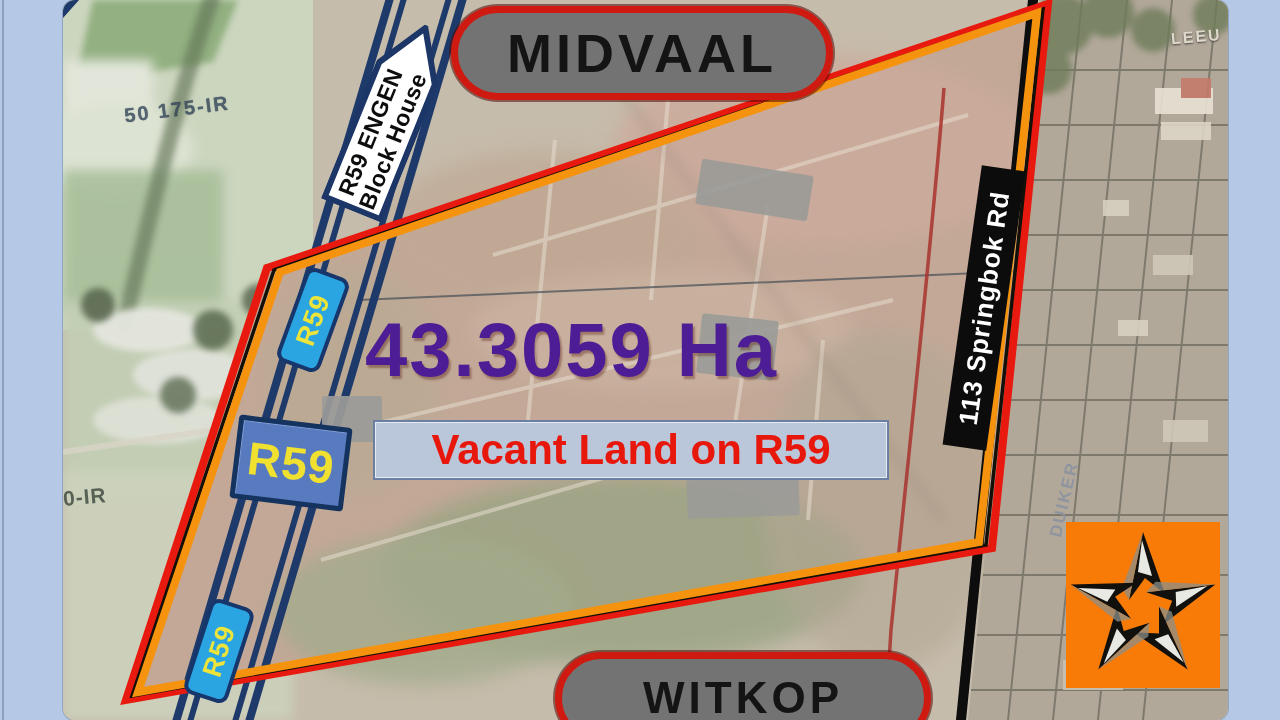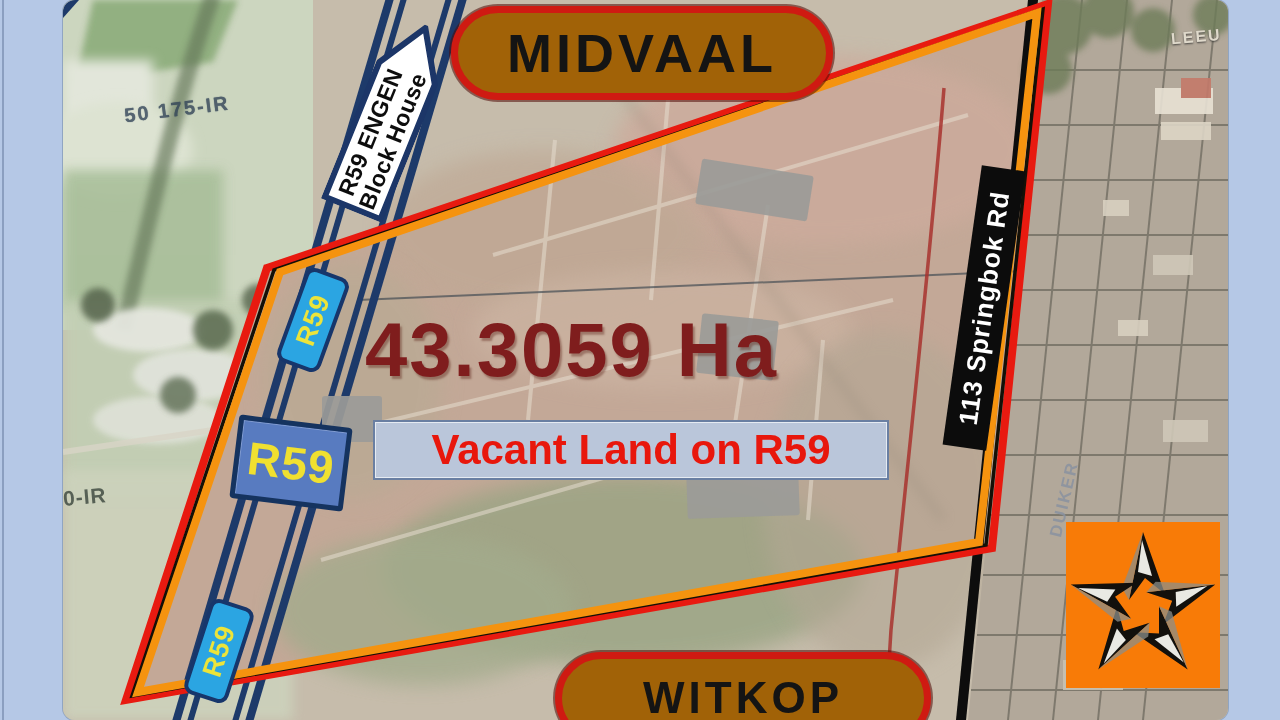--- a/index.html
+++ b/index.html
@@ -11,30 +11,30 @@
   body::after{content:'';position:absolute;left:2px;top:0;width:2px;height:100%;background:rgba(104,126,160,.55);}
   .map-canvas{
     position:absolute;left:63px;top:0;width:1165px;height:720px;
     background:#c6bcab;border-radius:12px;overflow:hidden;
     box-shadow:0 0 0 1px #90a5c2;
   }
   .bg{position:absolute;left:0;top:0;width:100%;height:100%;}
   
   .pill{
     position:absolute;display:flex;align-items:center;justify-content:center;
-    background:#a16207;border:7px solid #cf1a12;border-radius:48px;
+    background:#737373;border:7px solid #cf1a12;border-radius:48px;
     color:#141414;font-weight:800;z-index:5;
     box-shadow:0 0 0 2px rgba(80,10,5,.55);
   }
   #midvaal{left:388px;top:6px;width:368px;height:80px;font-size:54px;letter-spacing:4px;}
   #witkop{left:492px;top:652px;width:362px;height:78px;font-size:44px;letter-spacing:4px;}
   
   #area-text{
     position:absolute;left:302px;top:306px;z-index:5;white-space:nowrap;
-    font-size:76px;font-weight:800;color:#7f1d1d;letter-spacing:2px;
+    font-size:76px;font-weight:800;color:#4c1d95;letter-spacing:2px;
     text-shadow:2px 3px 2px rgba(90,30,20,.4);
   }
   #vacant-box{
     position:absolute;left:310px;top:396px;width:512px;height:56px;z-index:5;
     background:#bac6da;border:2px solid #6a7fa2;box-shadow:inset 0 0 0 1px #e6ebf2;
     display:flex;align-items:center;justify-content:center;
     font-size:42px;font-weight:800;color:#e8170c;white-space:nowrap;margin-top:24px;
   }
   
   #engen-sign{

